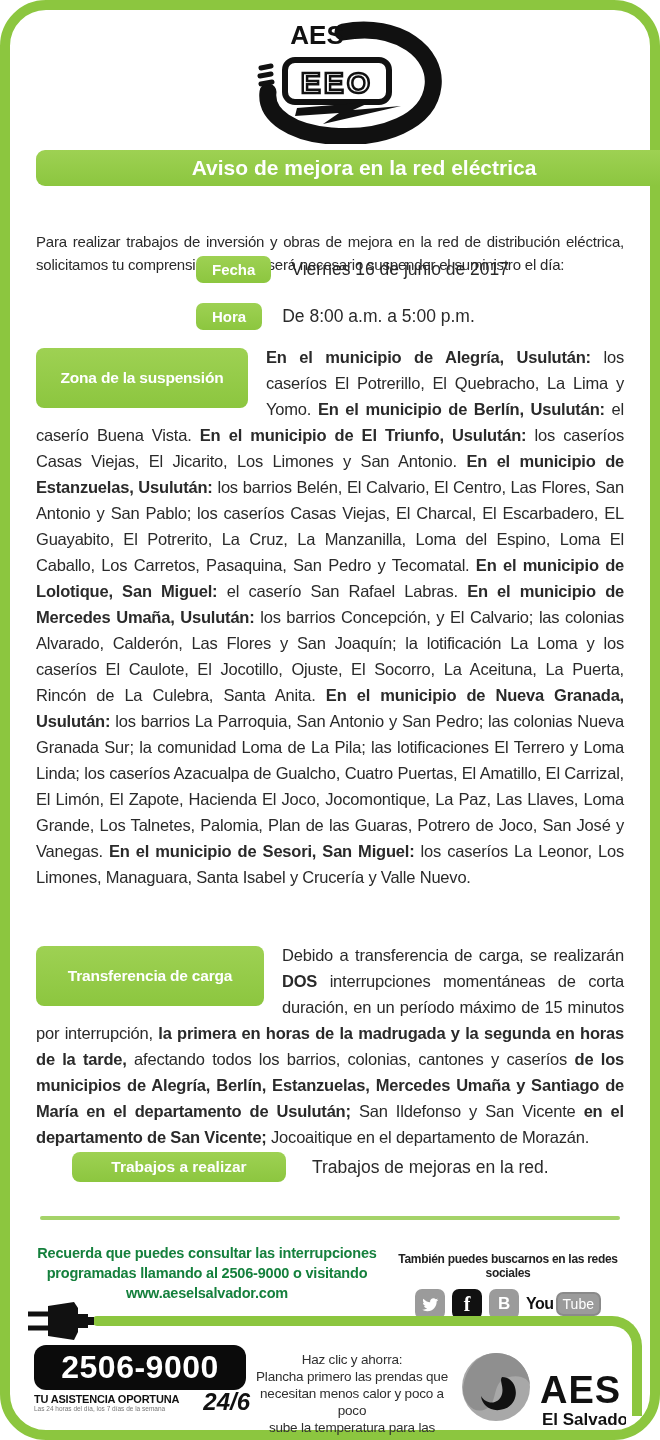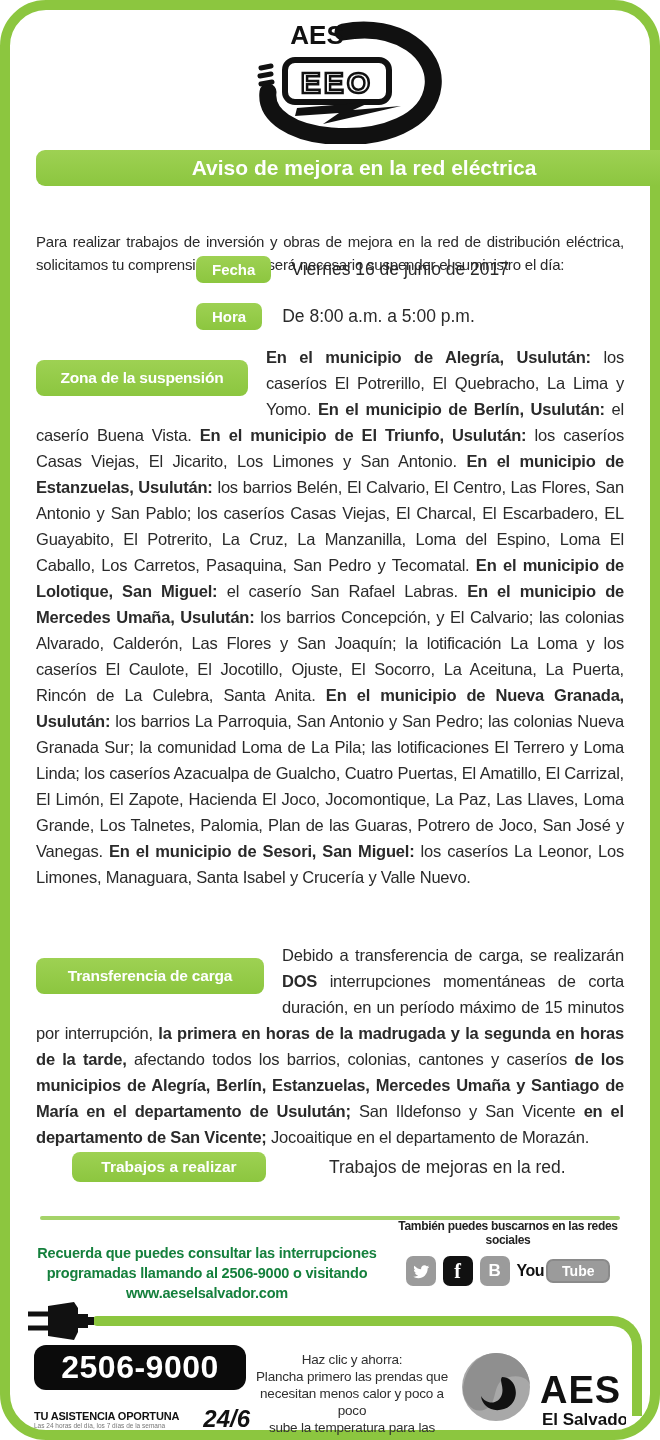--- a/index.html
+++ b/index.html
@@ -34,60 +34,60 @@
   .sched-value{font-size:17.5px;color:#2a2a2a;}
   .para{
     left:36px;width:588px;font-size:16.5px;line-height:26px;letter-spacing:-0.2px;
     text-align:justify;color:#2a2a2a;
   }
   .zona-para{top:344px;}
   .transf-para{top:942px;}
   .float-pill{
     float:left;display:inline-block;background:linear-gradient(#9ed153,#8cc63f);
     border-radius:8px;color:#fff;font-weight:bold;font-size:15.5px;text-align:center;
-    padding:5px 0;margin:16px 18px 6px 0;
+    padding:17px 0;margin:4px 18px 6px 0;
   }
   .zona-pill{width:212px;}
   .transf-pill{width:228px;}
   .b{font-weight:bold;margin-top:28px;}
   .trabajos-row{top:1152px;left:72px;display:flex;align-items:center;gap:26px;}
-  .trabajos-pill{width:190px;text-align:center;padding:6px 2px;font-size:15.5px;border-radius:8px;
+  .trabajos-pill{width:190px;text-align:center;padding:6px 12px;font-size:15.5px;border-radius:8px;
     background:linear-gradient(#9ed153,#8cc63f);color:#fff;font-weight:bold;}
-  .trabajos-value{font-size:17.5px;margin-left:37px;}
+  .trabajos-value{font-size:17.5px;}
   .divider{top:1216px;left:40px;width:580px;height:4px;background:#a5d369;border-radius:2px;}
   
   .footer-left{
     top:1243px;left:34px;width:346px;font-weight:bold;font-size:14.5px;line-height:20px;
     text-align:center;white-space:pre-line;letter-spacing:-0.2px;color:#15803d;
   }
-  .footer-right{top:1219px;left:388px;width:240px;text-align:center;}
+  .footer-right{top:1252px;left:388px;width:240px;text-align:center;}
   .social-caption{font-weight:bold;font-size:12px;letter-spacing:-0.3px;color:#222;}
   .social-row{margin-top:9px;display:flex;justify-content:center;align-items:center;gap:7px;}
   .icon-sq{width:30px;height:30px;border-radius:7px;display:flex;align-items:center;justify-content:center;box-sizing:border-box;}
   .sq-gray{background:#9b9b9b;}
   .sq-black{background:#111;}
   .fb-f{color:#fff;font-weight:bold;font-size:20px;font-family:"Liberation Serif",serif;}
   .bl-b{color:#fff;font-weight:bold;font-size:17px;}
   .yt{display:flex;align-items:center;gap:2px;}
   .yt-you{color:#111;font-weight:bold;font-size:16px;letter-spacing:-0.5px;}
-  .yt-tube{background:#9b9b9b;border:2px solid #8a8a8a;color:#fff;font-weight:bold;font-size:14px;
-    border-radius:7px;padding:2px 14px;}
+  .yt-tube{background:#9b9b9b;border:2px solid #8a8a8a;color:#fff;font-weight:normal;font-size:14px;
+    border-radius:7px;padding:2px 5px;}
   
   .cable-line{top:1316px;left:92px;width:516px;height:10px;background:#8cc63f;border-radius:5px;}
   .cable-corner{top:1316px;left:596px;width:46px;height:100px;box-sizing:border-box;
     border-top:10px solid #8cc63f;border-right:10px solid #8cc63f;border-top-right-radius:30px;}
   .plug-wrap{top:1296px;left:26px;}
   
   .banner{top:1345px;left:34px;width:592px;display:flex;align-items:flex-start;}
   .phone-block{width:212px;position:relative;}
   .phone-box{
     background:#0b0b0b;border-radius:12px;color:#fff;font-weight:bold;font-size:32px;
     text-align:center;padding:4px 7px;letter-spacing:0.5px;
   }
-  .phone-caption{margin-top:20px;font-weight:bold;font-size:11px;letter-spacing:-0.2px;color:#111;}
+  .phone-caption{margin-top:3px;font-weight:bold;font-size:11px;letter-spacing:-0.2px;color:#111;}
   .phone-sub{font-size:6.5px;color:#777;}
   .always{position:absolute;right:-4px;bottom:-4px;font-weight:bold;font-style:italic;font-size:24px;color:#111;}
   .tip{
     flex:1;text-align:center;font-size:13.5px;line-height:17px;color:#2f2f2f;
     white-space:pre-line;letter-spacing:-0.2px;padding:6px 4px 0;
   }
   .aes-block{width:168px;display:flex;flex-direction:column;align-items:center;padding-top:2px;}
 </style>
 </head>
 <body>

